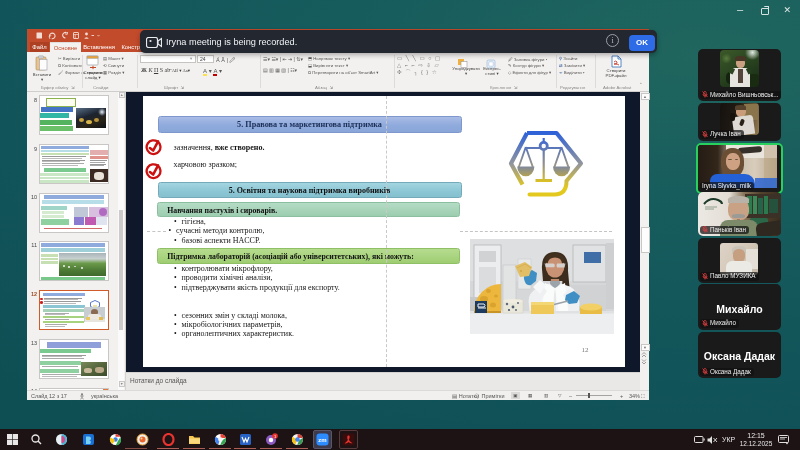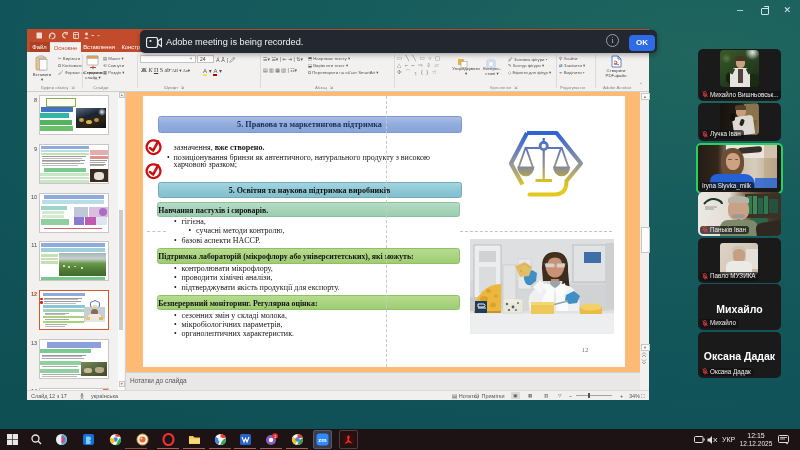--- a/index.html
+++ b/index.html
@@ -17,29 +17,29 @@
   #ribbon{position:absolute;left:0;top:23px;width:622px;height:39px;background:#f3f1f0;border-bottom:1px solid #d0cecc;}
   .glabel{position:absolute;bottom:1px;font-size:4.3px;color:#8a8886;white-space:nowrap;}
   .gsep{position:absolute;top:3px;height:33px;width:1px;background:#dddbd9;}
   .ritem{position:absolute;font-size:4.3px;color:#5a5856;white-space:nowrap;}
   
   #thumbpanel{position:absolute;left:0;top:63px;width:99px;height:298px;background:#f2f1f0;border-right:1px solid #d5d3d1;box-sizing:border-box;}
   .thumb{position:absolute;left:12px;width:70px;height:40px;background:#fff;border:1px solid #c9c7c5;box-sizing:border-box;overflow:hidden;}
   .thumb div{position:absolute;}
   .tnum{position:absolute;left:1px;width:9px;text-align:right;font-size:5.5px;color:#444;}
   #thumbscroll{position:absolute;left:91px;top:0px;width:5.5px;height:298px;background:#fbfafa;}
-  #editarea{position:absolute;left:99px;top:63px;width:523px;height:298px;background:#fdba74;}
+  #editarea{position:absolute;left:99px;top:63px;width:523px;height:298px;background:#0f172a;}
   #slide{position:absolute;left:16.5px;top:3.5px;width:482px;height:271px;background:#fff;}
   #notes{position:absolute;left:0px;top:280px;width:523px;height:18px;background:#eae8e7;border-top:1px solid #d5d3d1;color:#555;font-size:6.5px;}
   #statusbar{position:absolute;left:0;top:361px;width:622px;height:9px;background:#f2f0ef;border-top:1px solid #dcdad8;font-size:5.5px;color:#555;}
   #slide .hbox{position:absolute;text-align:center;font-weight:bold;font-family:"Liberation Serif",serif;box-sizing:border-box;border-radius:2.5px;padding-top:3.2px;}
   #slide .sline{position:absolute;left:24.5px;font-size:8px;line-height:1;font-family:"Liberation Serif",serif;color:#141414;white-space:nowrap;}
   #slide .bdot{display:inline-block;width:6.5px;font-size:7.5px;}
   #slide .bdot2{display:inline-block;width:7.5px;font-size:7.5px;}
-  #slide .gbar{position:absolute;left:14.7px;width:303px;height:15.5px;box-sizing:border-box;border-radius:2.5px;font-weight:bold;font-family:"Liberation Serif",serif;font-size:7.8px;color:#111;padding:3px 0 0 0;}
+  #slide .gbar{position:absolute;left:14.7px;width:303px;height:15.5px;box-sizing:border-box;border-radius:2.5px;font-weight:bold;font-family:"Liberation Serif",serif;font-size:7.8px;color:#111;padding:3px 0 0 9px;}
   
   #notif{position:absolute;left:140px;top:30px;width:517px;height:23px;background:#23272f;border-radius:5px;color:#f0f2f5;box-shadow:0 2px 5px rgba(0,0,0,0.3);}
   
   .tile{position:absolute;left:698px;width:83px;background:#1a1a1a;border-radius:5px;overflow:hidden;}
   .nlabel{position:absolute;left:2px;bottom:2px;background:rgba(16,16,16,0.72);border-radius:3px;color:#eee;font-size:6.3px;line-height:8.5px;padding:0 3px 0 2px;white-space:nowrap;display:flex;align-items:center;}
   .bigname{position:absolute;left:0;width:100%;text-align:center;color:#fff;font-weight:bold;font-size:10.5px;}
   
   #taskbar{position:absolute;left:0;top:429px;width:800px;height:21px;background:#1d1315;}
   .tbi{position:absolute;top:4px;width:13px;height:13px;}
 </style>
@@ -301,32 +301,30 @@
         <g transform="rotate(-10 8.5 9)">
             <circle cx="8.5" cy="9.2" r="6.9" fill="none" stroke="#cc1111" stroke-width="2.3"></circle>
             <path d="M4.8 9.4 l2.8 3 L14 4.2" fill="none" stroke="#cc1111" stroke-width="2.6" stroke-linecap="round" stroke-linejoin="round"></path>
           </g>
         <g transform="translate(0,24) rotate(-10 8.5 9)">
             <circle cx="8.5" cy="9.2" r="6.9" fill="none" stroke="#cc1111" stroke-width="2.3"></circle>
             <path d="M4.8 9.4 l2.8 3 L14 4.2" fill="none" stroke="#cc1111" stroke-width="2.6" stroke-linecap="round" stroke-linejoin="round"></path>
           </g>
       </svg>
       <div class="sline" style="top:48px;left:31px;">зазначення, <b>вже створено.</b></div>
-      <div class="sline" style="top:58.2px;"><span class="bdot">•</span>позиціонування бринзи як автентичного, натурального продукту з високою</div>
       <div class="sline" style="top:65.5px;left:31px;">харчовою зразком;</div>
       <div class="hbox" style="left:15px;top:86.2px;width:304px;height:16px;background:linear-gradient(#a3d5e0 0%,#8cc6d4 60%,#85c0cf 100%);border:1px solid #74aab9;font-size:8px;color:#111;">5. Освітня та наукова підтримка виробників</div>
       <div class="gbar" style="top:106px;background:linear-gradient(#b4dcc5 0%,#a6d3b8 60%,#9ccdaf 100%);border:1px solid #8cbfa0;">Навчання пастухів і сироварів.</div>
       <div class="sline" style="top:122.2px;left:31.5px;"><span class="bdot2">•</span>гігієна,</div>
-      <div class="sline" style="top:131.6px;left:46px;"><span class="bdot2">•</span>сучасні методи контролю,</div>
+      <div class="sline" style="top:131.6px;left:26px;"><span class="bdot2">•</span>сучасні методи контролю,</div>
       <div class="sline" style="top:141px;left:31.5px;"><span class="bdot2">•</span>базові аспекти HACCP.</div>
-      <div class="gbar" style="top:152.5px;background:linear-gradient(#b6dc8e 0%,#a8d37e 60%,#9fcd72 100%);border:1px solid #8fc066;">Підтримка лабораторій (мікрофлору або університетських), які можуть:</div>
+      <div class="gbar" style="top:152.5px;background:linear-gradient(#b6dc8e 0%,#a8d37e 60%,#9fcd72 100%);border:1px solid #8fc066;">Підтримка лабораторій (асоціацій або університетських), які можуть:</div>
       <div class="sline" style="top:169.2px;left:31.5px;"><span class="bdot2">•</span>контролювати мікрофлору,</div>
       <div class="sline" style="top:178.6px;left:31.5px;"><span class="bdot2">•</span>проводити хімічні аналізи,</div>
       <div class="sline" style="top:188px;left:31.5px;"><span class="bdot2">•</span>підтверджувати якість продукції для експорту.</div>
-      <div class="gbar" style="top:199px;background:linear-gradient(#b6dc8e 0%,#a8d37e 60%,#9fcd72 100%);border:1px solid #8fc066;">Безперервний моніторинг. Регулярна оцінка:</div>
       <div class="sline" style="top:216px;left:31.5px;"><span class="bdot2">•</span>сезонних змін у складі молока,</div>
       <div class="sline" style="top:225.4px;left:31.5px;"><span class="bdot2">•</span>мікробіологічних параметрів,</div>
       <div class="sline" style="top:234.8px;left:31.5px;"><span class="bdot2">•</span>органолептичних характеристик.</div>
       <div class="abs" style="left:439px;top:250px;font-size:7px;color:#777;font-family:'Liberation Serif',serif;">12</div>
       <div class="abs" style="left:4.5px;top:135px;width:19px;border-top:1px dashed #c6c4c2;"></div>
       <div class="abs" style="left:243.5px;top:0px;height:271px;border-left:1px dashed #cbc9c7;"></div>
       <div class="abs" style="left:317.5px;top:135px;width:152px;border-top:1px dashed #c6c4c2;"></div>
 
       <svg class="abs" style="left:362px;top:33px;" width="81" height="74" viewBox="0 0 81 74">
         <defs>
@@ -459,21 +457,21 @@
     <span class="abs" style="left:614px;top:1.5px;font-size:5px;">⛶</span>
   </div>
 </div>
 
 <div id="notif">
   <svg class="abs" style="left:6px;top:7px;" width="16" height="11" viewBox="0 0 16 11">
     <rect x="0.5" y="0.5" width="11" height="10" rx="2" fill="none" stroke="#e8eaee" stroke-width="1.2"></rect>
     <path d="M12 4 l3.5 -2.5 v8 L12 7 z" fill="none" stroke="#e8eaee" stroke-width="1.2"></path>
     <circle cx="4.5" cy="4" r="1.1" fill="#e8eaee"></circle>
   </svg>
-  <span class="abs" style="left:26px;top:6.5px;font-size:9.2px;">Adobe meeting is being recorded.</span>
+  <span class="abs" style="left:26px;top:6.5px;font-size:9.2px;">Iryna meeting is being recorded.</span>
   <span class="abs" style="left:466px;top:3.5px;width:11px;height:11px;border:1px solid #9aa0a8;border-radius:50%;color:#b8bec6;font-size:8px;text-align:center;line-height:11px;font-family:'Liberation Serif',serif;">i</span>
   <span class="abs" style="left:489px;top:5px;width:26px;height:16px;background:#2e6be6;border-radius:4px;color:#fff;font-size:8px;font-weight:bold;text-align:center;line-height:16px;">OK</span>
 </div>
 
 <div id="tiles">
   <div class="tile" style="top:49px;height:52px;">
     <div class="abs" style="left:22px;top:1px;width:39px;height:37px;border-radius:4px;overflow:hidden;background:linear-gradient(150deg,#3c5929 0%,#2c4722 40%,#1f3619 75%,#16290f 100%);">
       <div class="abs" style="left:23px;top:-5px;width:19px;height:15px;background:radial-gradient(circle,#dfeae2 0%,rgba(60,90,50,0) 62%);"></div>
       <div class="abs" style="left:2px;top:3px;width:9px;height:11px;background:radial-gradient(circle,#59793c 0%,rgba(60,90,50,0) 72%);"></div>
       <div class="abs" style="left:6px;top:22px;width:10px;height:12px;background:#14230f;border-radius:40%;"></div>

